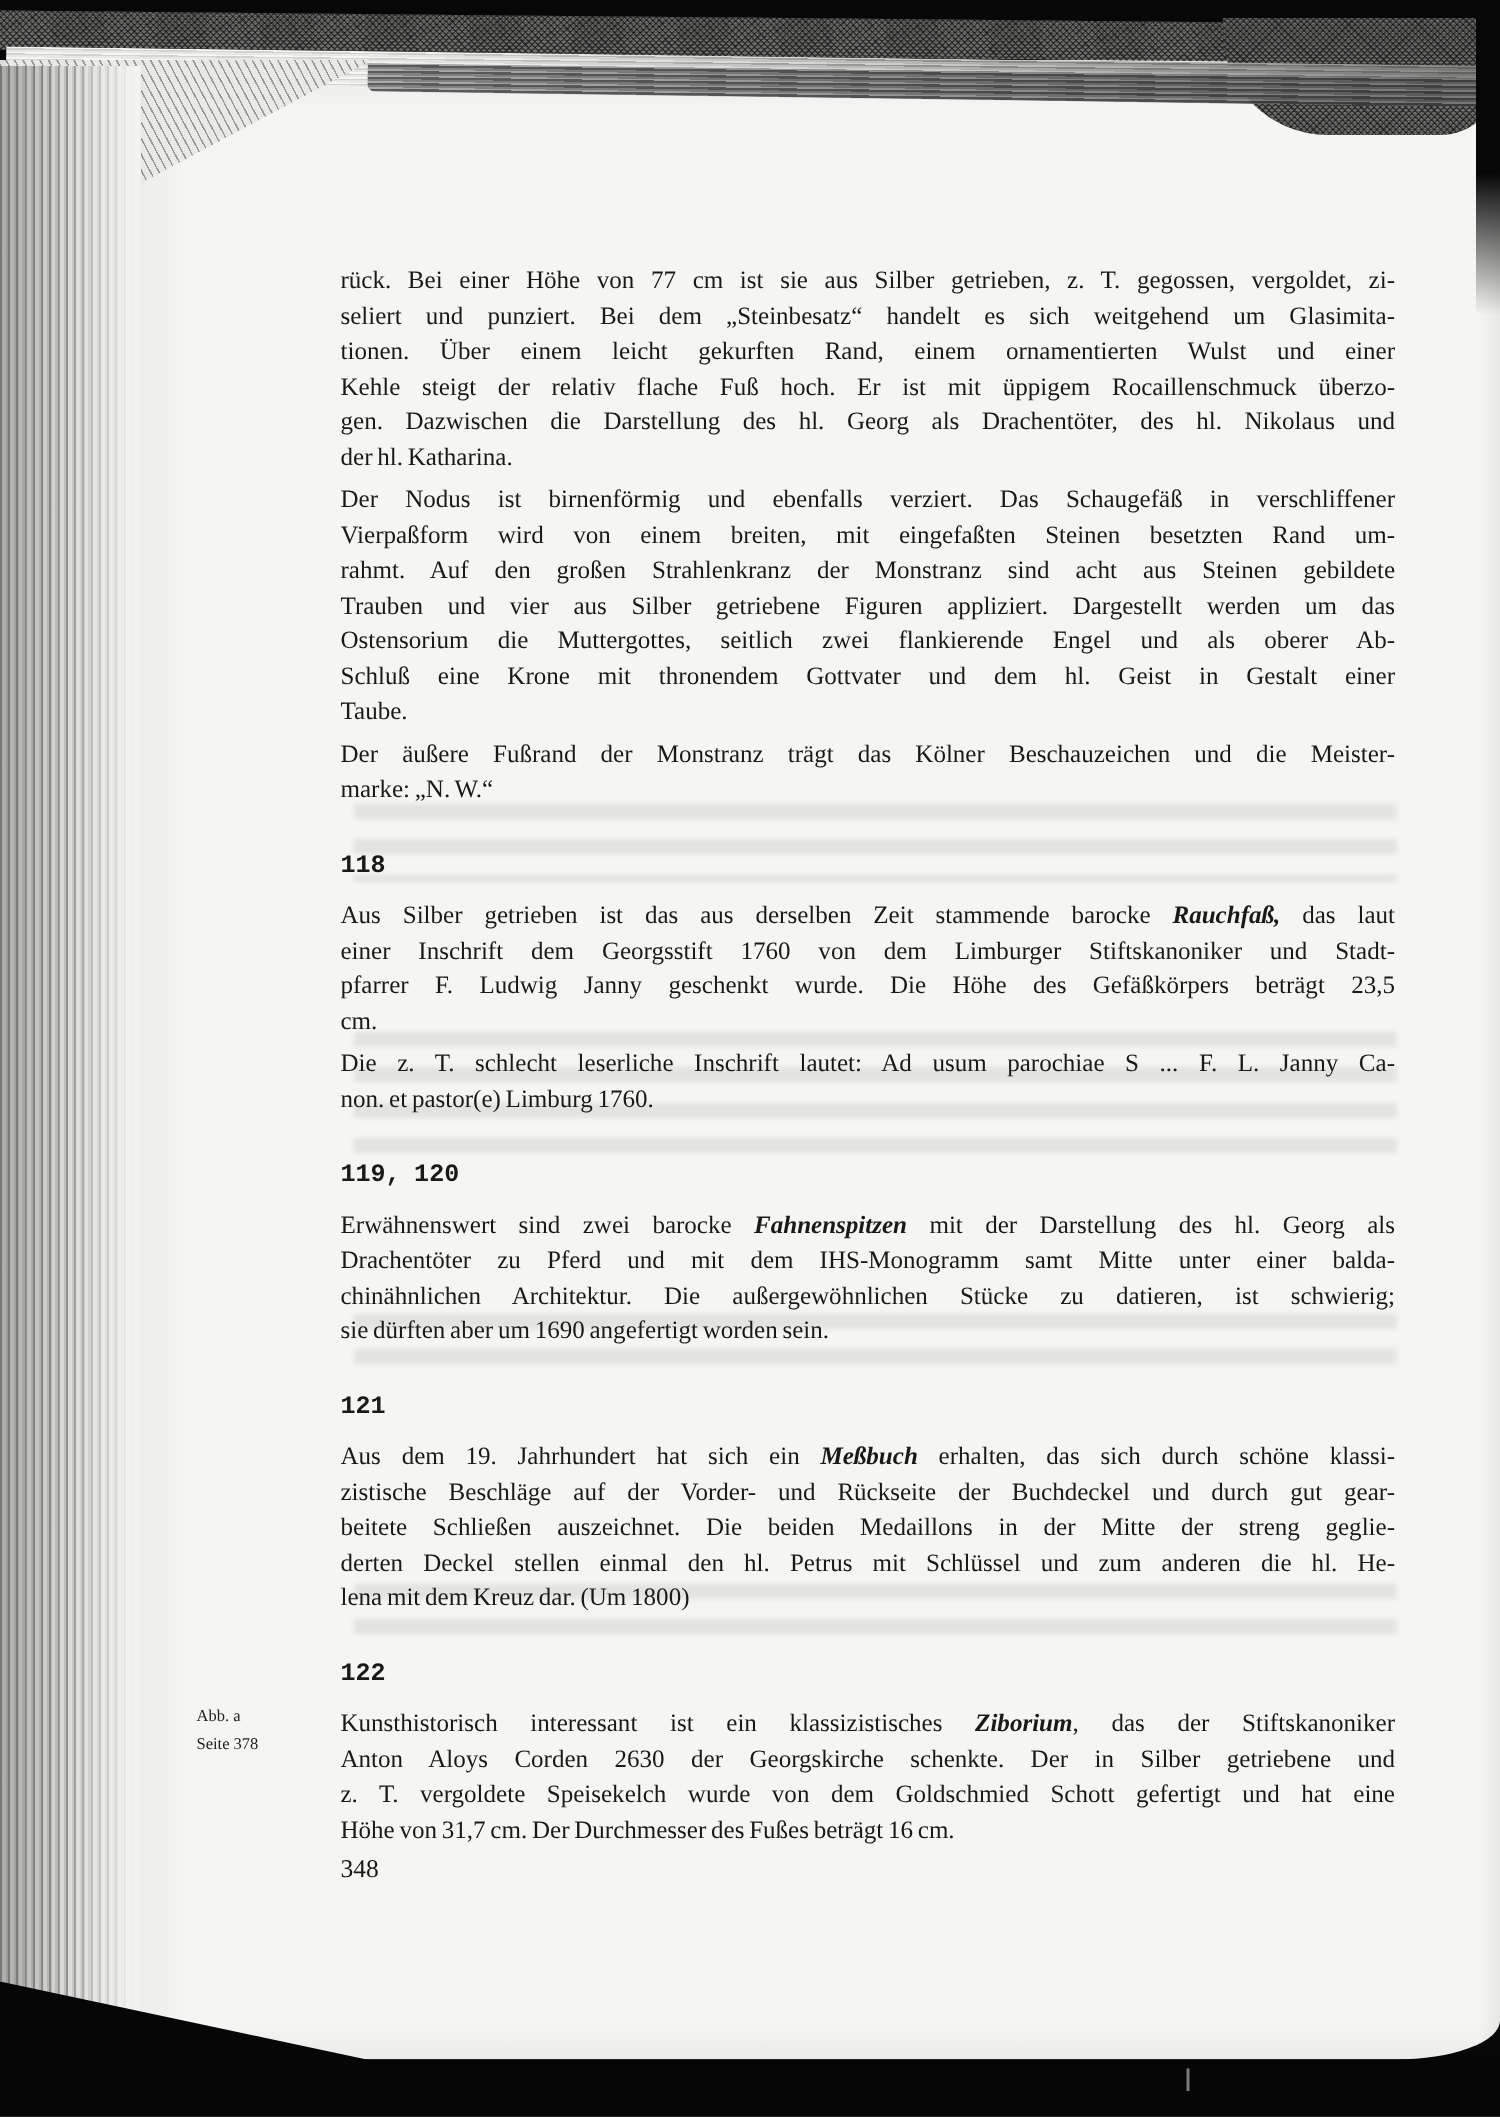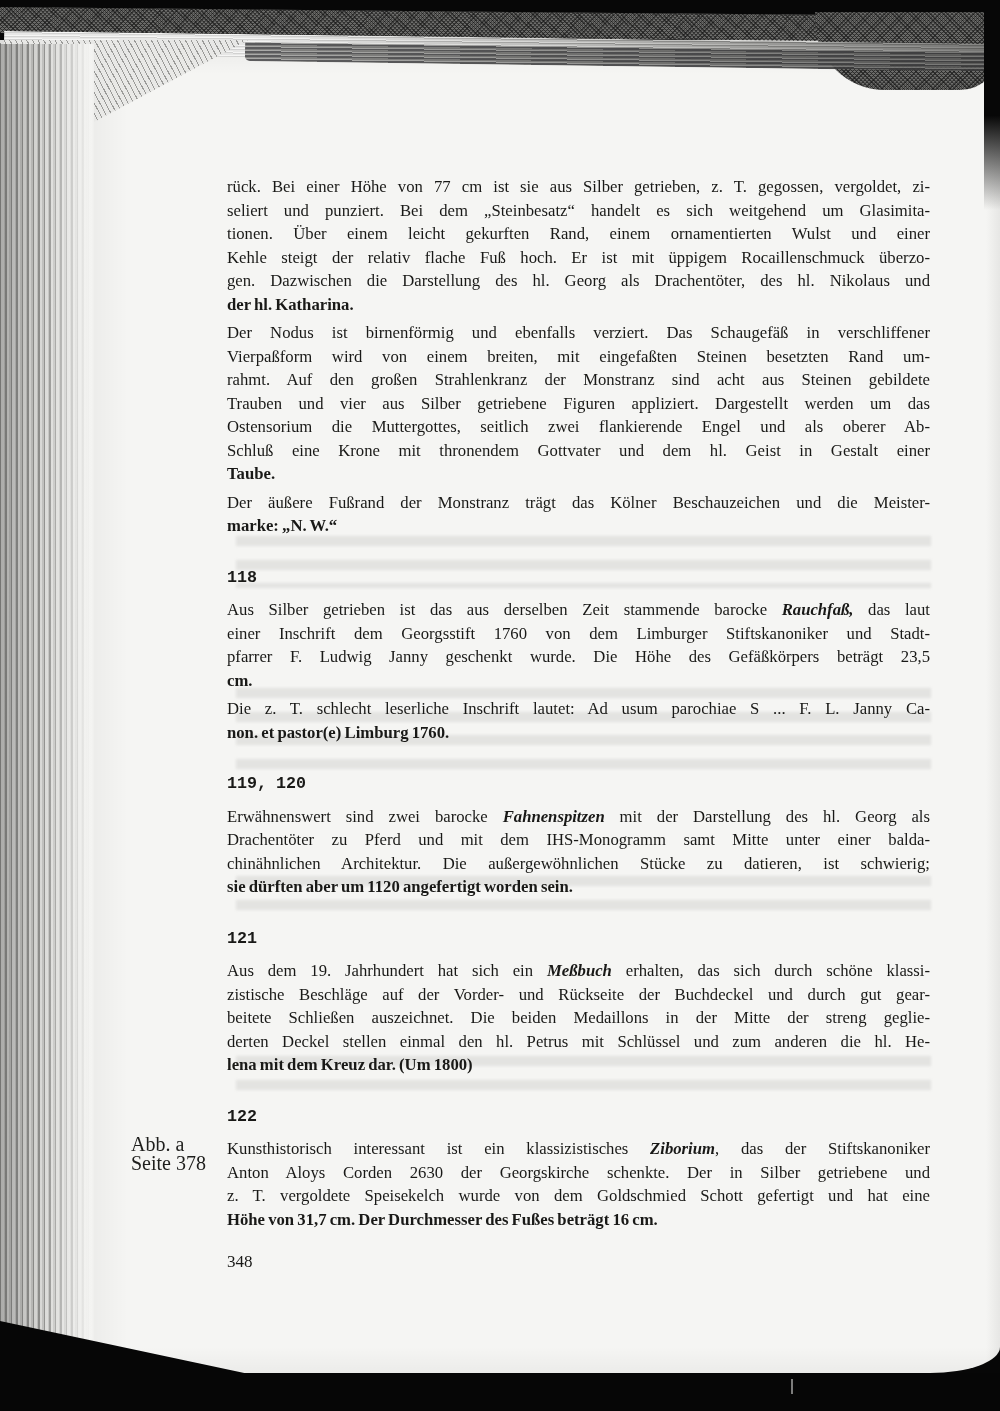--- a/index.html
+++ b/index.html
@@ -85,29 +85,29 @@
   .g4 { left:236px; top:1056px; width:695px; height:46px; }
   
   .textcol {
     position:absolute; left:227px; top:170px; width:703px;
     font-size:16.7px; line-height:23.5px; color:#191917;
     word-spacing:-1px;
   }
   .para  { margin:5px 0; }
   .bhead { font-weight:700; margin:28px 0 9px;font-family:Liberation Mono, monospace; }
   .line  { text-align:justify; text-align-last:justify; height:23.5px; overflow:hidden; }
-  .line.last { text-align-last:left;font-weight:bold; }
+  .line.last { text-align-last:left; }
   .it { font-style:italic;font-weight:bold; }
   .mnote {
     position:absolute; left:131px; top:1135px;
-    font-size:20px; line-height:18.5px; color:#1e1e1c;
+    font-size:11px; line-height:18.5px; color:#1e1e1c;
   }
   .pageno {
     position:absolute; left:227px; top:1236px;
-    font-size:17px; color:#191917;margin-top:16px;
+    font-size:17px; color:#191917;
   }
 </style>
 </head>
 <body>
 
 <div class="scan">
   <div class="page"></div>
 
   <div class="ghost g1"></div>
   <div class="ghost g2"></div>
@@ -156,21 +156,21 @@
       </div>
       <div class="para">
         <div class="line"><span>Die z. T. schlecht leserliche Inschrift lautet: Ad usum parochiae S ... F. L. Janny Ca-</span></div>
         <div class="line last"><span>non. et pastor(e) Limburg 1760.</span></div>
       </div>
       <div class="bhead">119, 120</div>
       <div class="para">
         <div class="line"><span>Erwähnenswert sind zwei barocke </span><span class="it">Fahnenspitzen</span><span> mit der Darstellung des hl. Georg als</span></div>
         <div class="line"><span>Drachentöter zu Pferd und mit dem IHS-Monogramm samt Mitte unter einer balda-</span></div>
         <div class="line"><span>chinähnlichen Architektur. Die außergewöhnlichen Stücke zu datieren, ist schwierig;</span></div>
-        <div class="line last"><span>sie dürften aber um 1120 angefertigt worden sein.</span></div>
+        <div class="line last"><span>sie dürften aber um 1690 angefertigt worden sein.</span></div>
       </div>
       <div class="bhead">121</div>
       <div class="para">
         <div class="line"><span>Aus dem 19. Jahrhundert hat sich ein </span><span class="it">Meßbuch</span><span> erhalten, das sich durch schöne klassi-</span></div>
         <div class="line"><span>zistische Beschläge auf der Vorder- und Rückseite der Buchdeckel und durch gut gear-</span></div>
         <div class="line"><span>beitete Schließen auszeichnet. Die beiden Medaillons in der Mitte der streng geglie-</span></div>
         <div class="line"><span>derten Deckel stellen einmal den hl. Petrus mit Schlüssel und zum anderen die hl. He-</span></div>
         <div class="line last"><span>lena mit dem Kreuz dar. (Um 1800)</span></div>
       </div>
       <div class="bhead">122</div>

